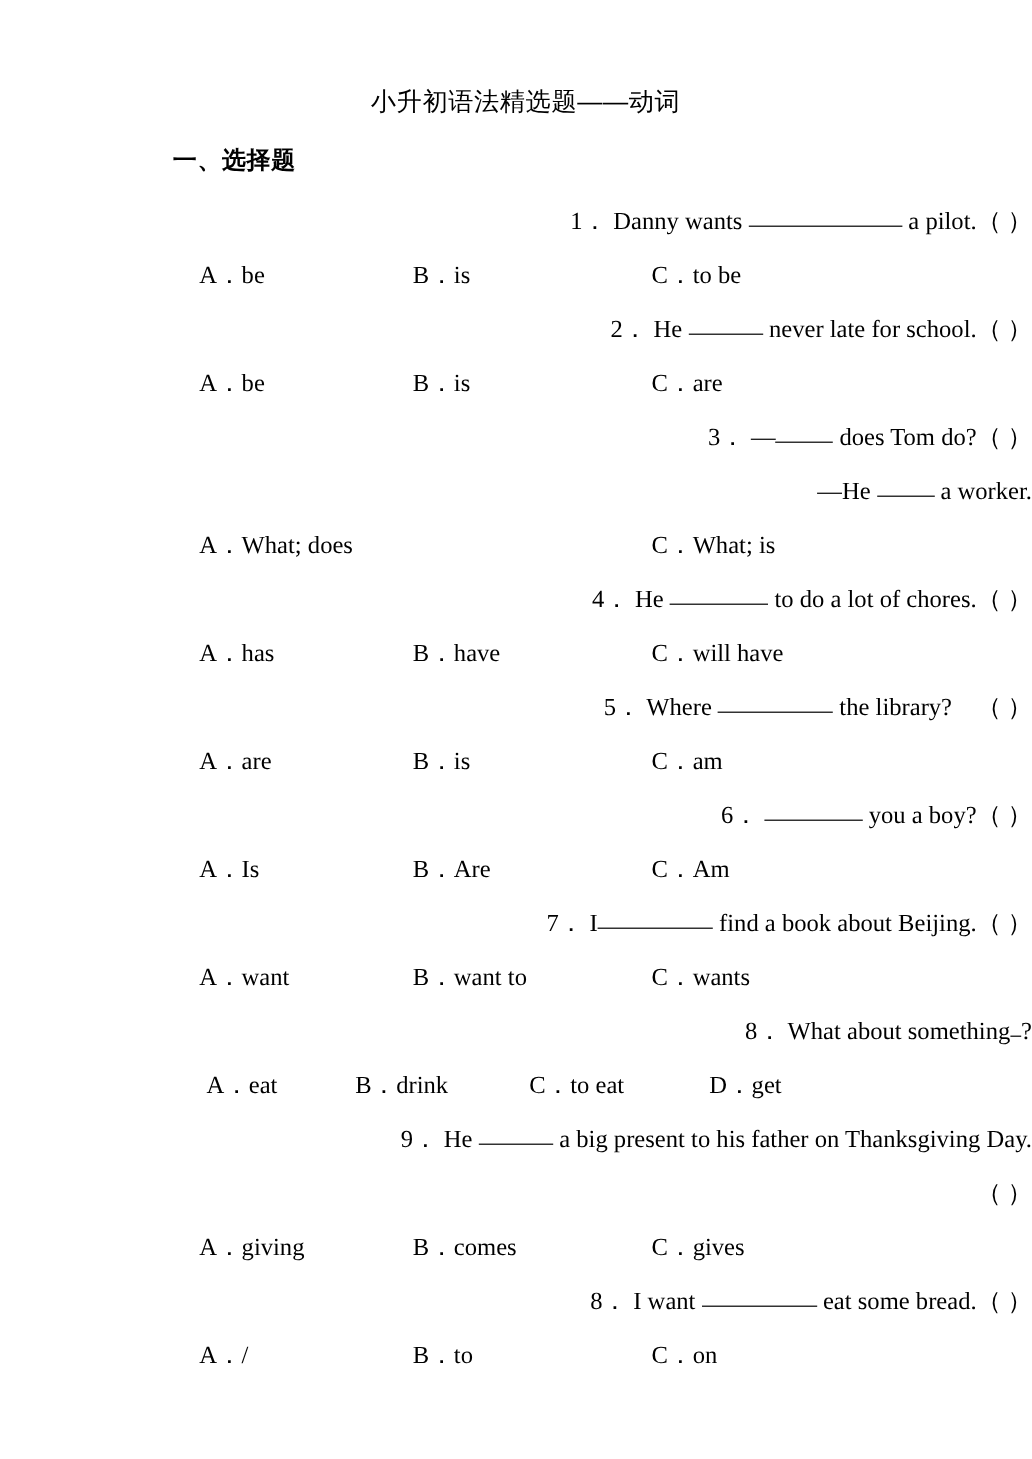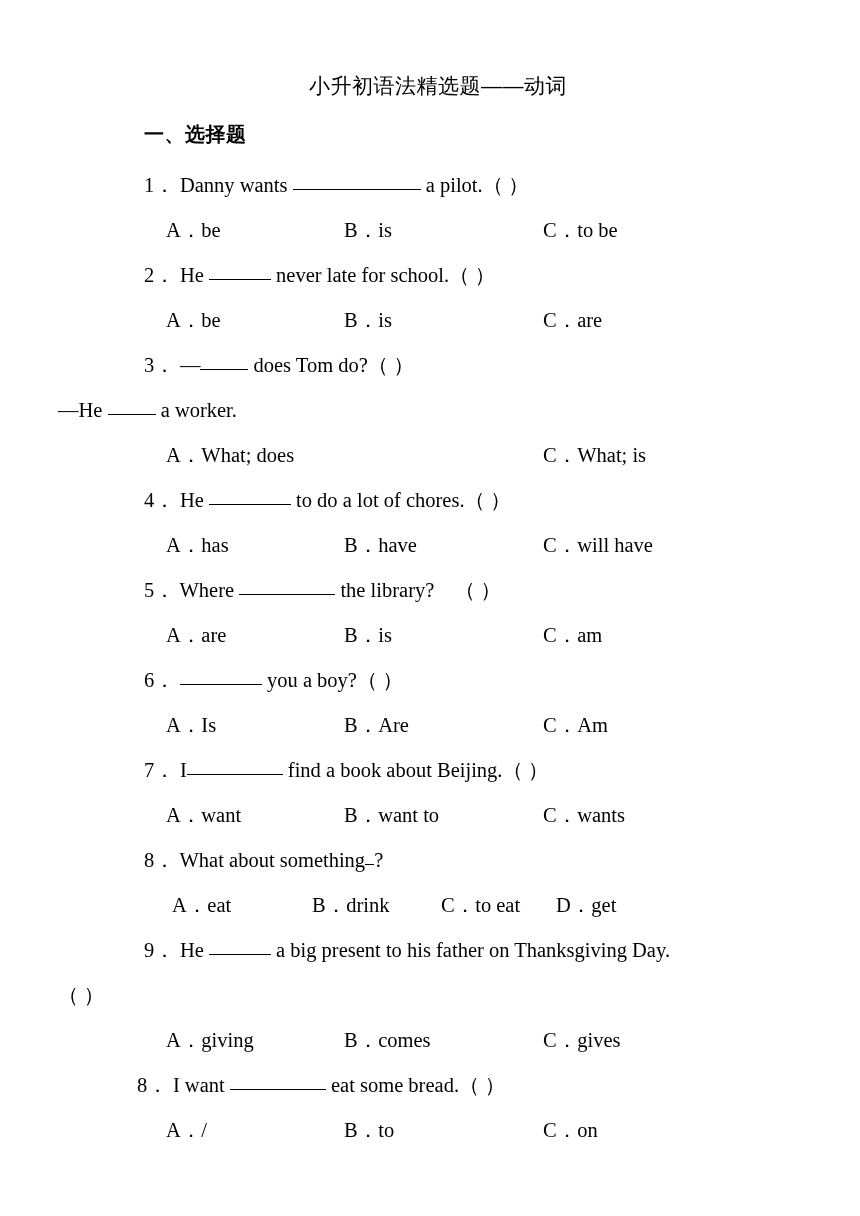--- a/index.html
+++ b/index.html
@@ -53,20 +53,21 @@
   }
   .line {
     position: relative;
     height: 45px;
     line-height: 45px;
     font-size: 20.5px;
     white-space: nowrap;
   }
   .q-line {
     padding-left: 144px;
+    text-align: right;
   }
   .q-line.cont {
     padding-left: 58px;
   }
   .opt-line {
     padding-left: 166px;
   }
   .num {
     display: inline-block;
   }
@@ -86,23 +87,23 @@
   .b-xs { width: 48px; }
   .b-tiny { width: 9px; }
   .opt {
     position: absolute;
     white-space: nowrap;
   }
   .c1 { left: 166px; }
   .c2 { left: 344px; }
   .c3 { left: 543px; }
   .d1 { left: 166px; margin-left: 6px; }
-  .d2 { left: 312px; }
+  .d2 { left: 296px; }
   .d3 { left: 441px; }
-  .d4 { left: 556px; }
+  .d4 { left: 591px; }
   .paren { letter-spacing: 0px; }
 </style>
 </head>
 <body>
 
 <div class="page">
 
   <div class="doc-title">小升初语法精选题——动词</div>
 
   <div class="section-head">一、选择题</div>

